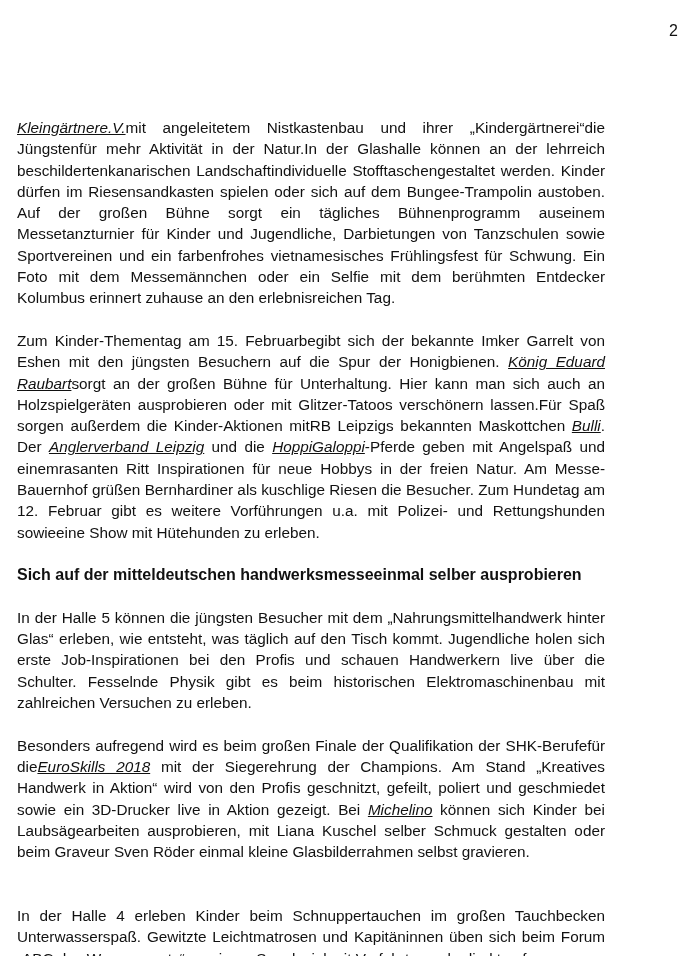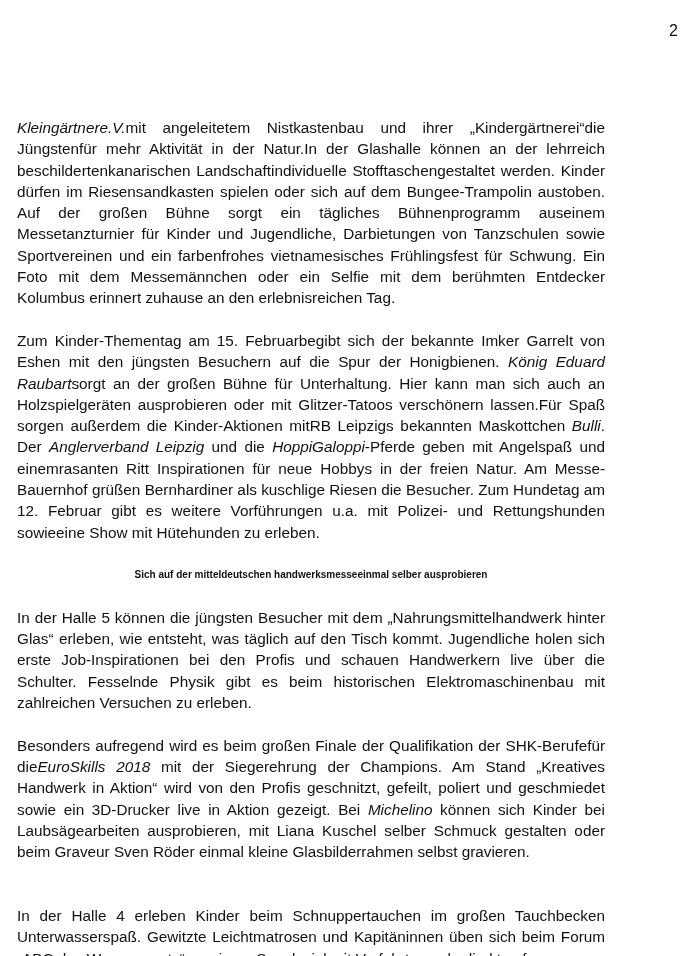--- a/index.html
+++ b/index.html
@@ -12,22 +12,22 @@
   .page-number {
     position: absolute; top: 20px; right: 0px; width: 682px; text-align: right;
     padding-right: 4px; box-sizing: border-box;
     font-size: 16px;
   }
   .content {
     position: absolute; left: 17px; top: 117px; width: 588px;
   }
   p { margin: 0; text-align: justify; }
   .gap { height: 21.3px; }
-  h2 { margin: 0; font-size: 10px; line-height: 21.3px; font-weight: bold; text-align: center; }
-  em { font-style: italic; }
+  h2 { margin: 0; font-size: 16px; line-height: 21.3px; font-weight: bold; }
+  em { font-style: italic; text-decoration: underline; }
 </style>
 </head>
 <body>
 
 <div class="page">
   <div class="page-number">2</div>
 
   <div class="content">
     <p><em>Kleingärtnere.V.</em><span>mit angeleitetem Nistkastenbau und ihrer „Kindergärtnerei“die Jüngstenfür mehr Aktivität in der Natur.In der Glashalle können an der lehrreich beschildertenkanarischen Landschaftindividuelle Stofftaschengestaltet werden. Kinder dürfen im Riesensandkasten spielen oder sich auf dem Bungee-Trampolin austoben. Auf der großen Bühne sorgt ein tägliches Bühnenprogramm auseinem Messetanzturnier für Kinder und Jugendliche, Darbietungen von Tanzschulen sowie Sportvereinen und ein farbenfrohes vietnamesisches Frühlingsfest für Schwung. Ein Foto mit dem Messemännchen oder ein Selfie mit dem berühmten Entdecker Kolumbus erinnert zuhause an den erlebnisreichen Tag.</span></p>
 

